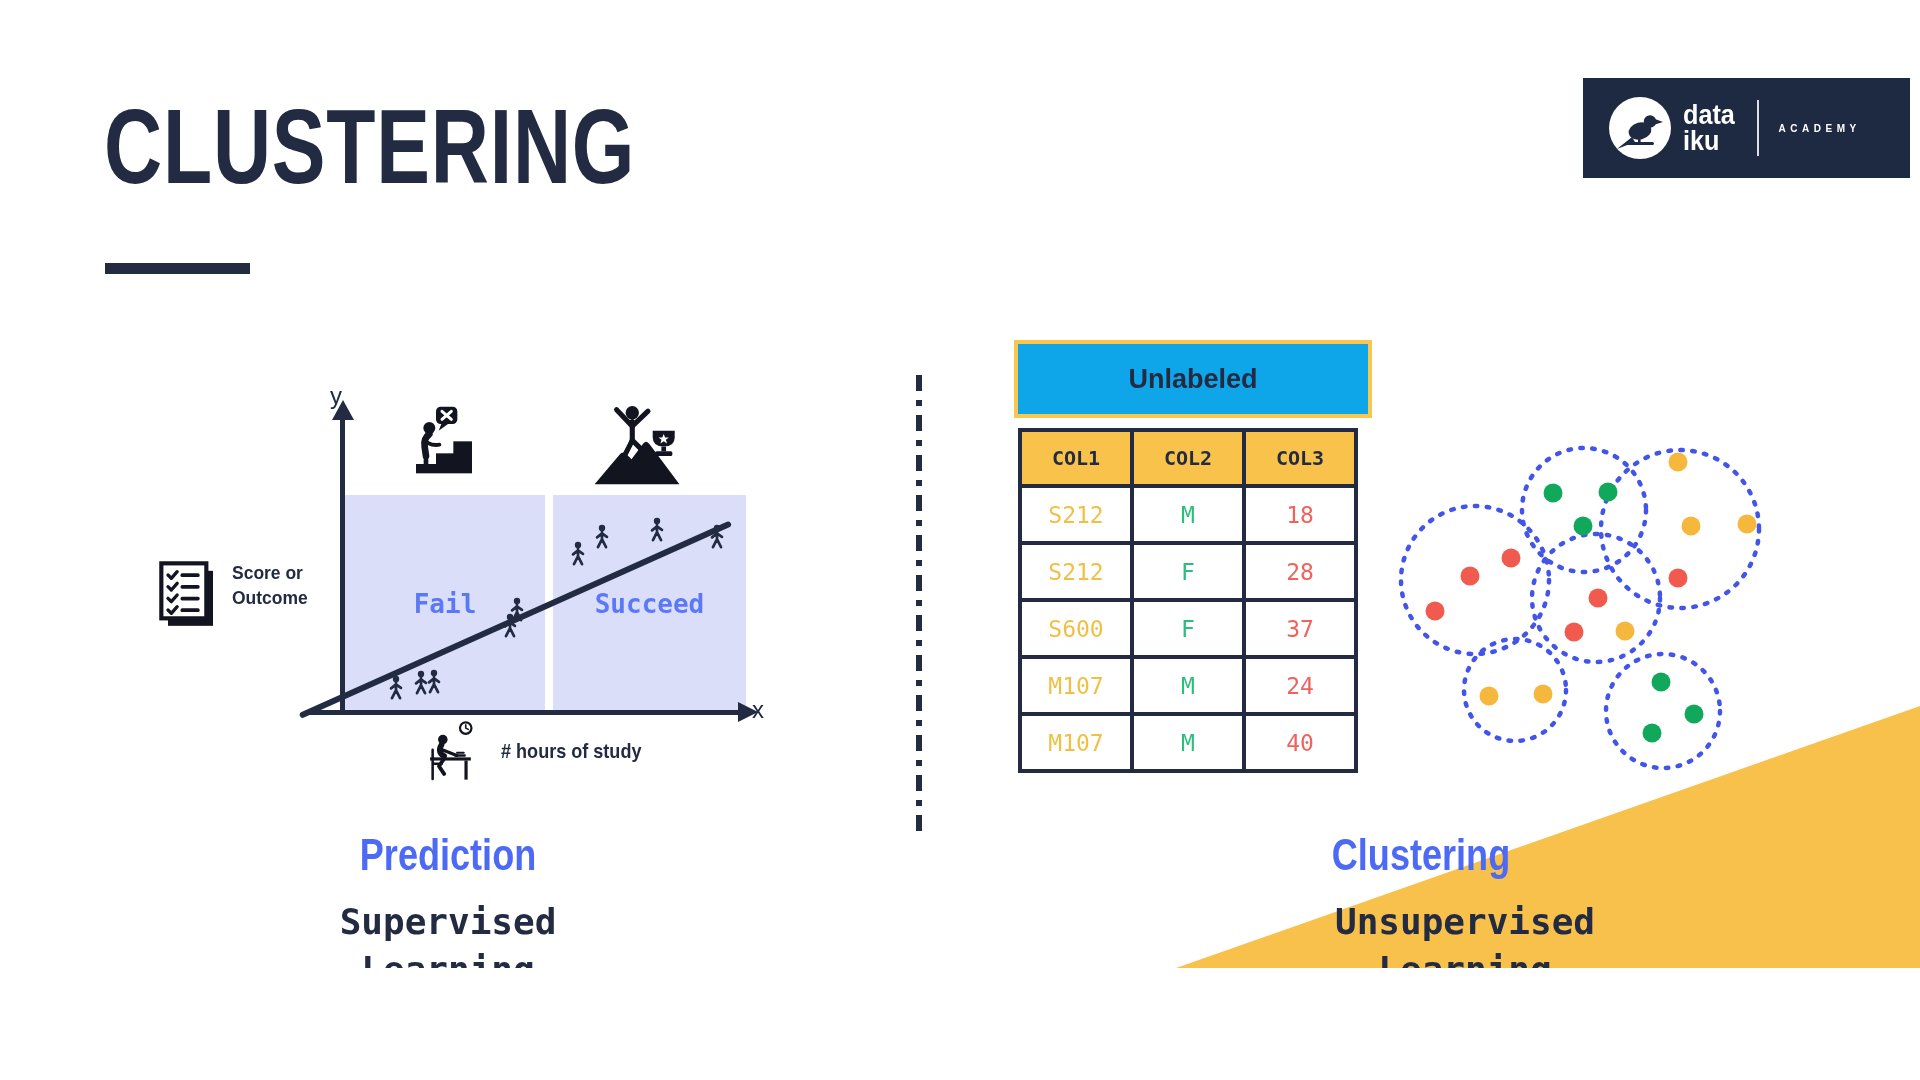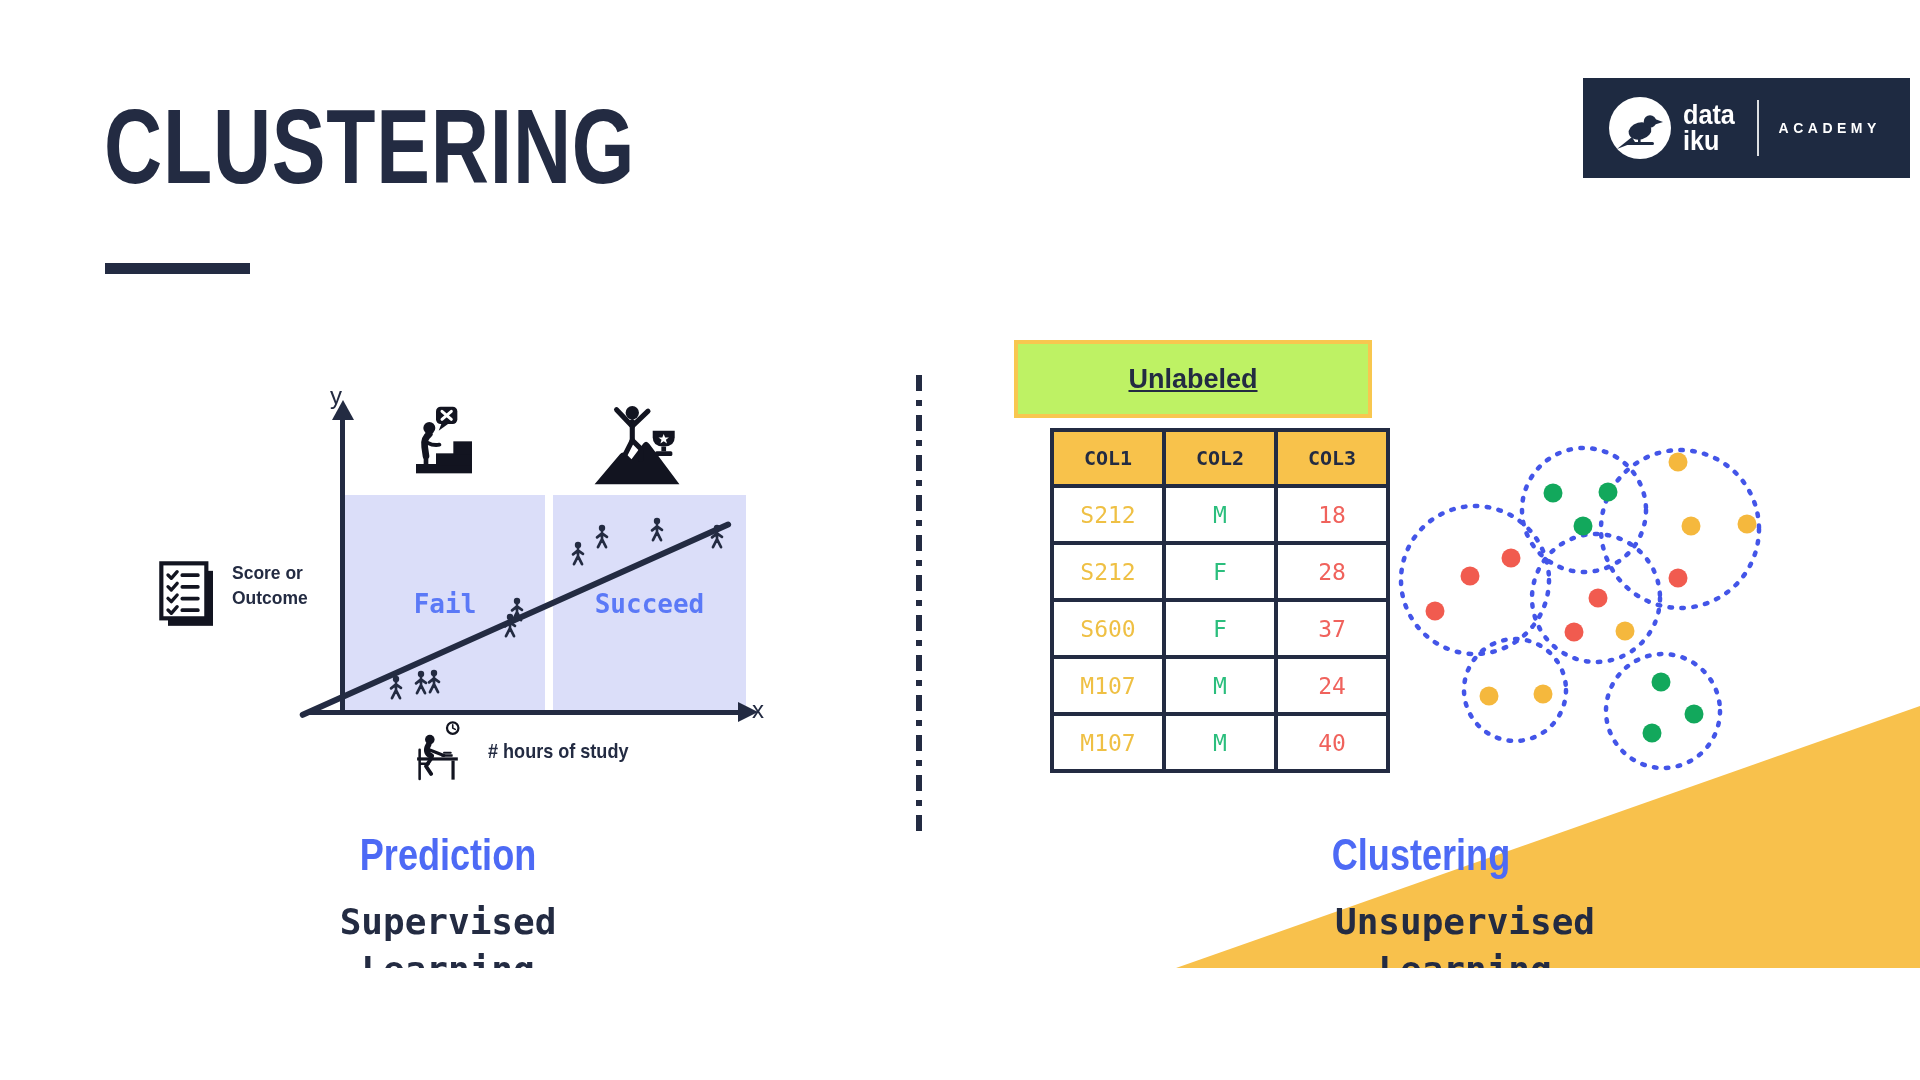--- a/index.html
+++ b/index.html
@@ -18,21 +18,21 @@
   .title-underline { position:absolute; left:105px; top:263px; width:145px; height:11px;
                      background:#232B42; z-index:2; }
 
   
   .logo { position:absolute; left:1583px; top:78px; width:327px; height:100px;
           background:#1E2A41; display:flex; align-items:center; z-index:2; }
   .logo-bird { margin-left:26px; flex:0 0 auto; }
   .brand { margin-left:12px; color:#fff; font-weight:700; font-size:28px; line-height:0.93;
            transform:scaleX(0.9); transform-origin:left center; }
   .logo-sep { width:2px; height:56px; background:rgba(255,255,255,0.85); margin-left:16px; }
-  .academy { margin-left:20px; color:#fff; font-size:14px; font-weight:700; letter-spacing:4.5px; }
+  .academy { margin-left:20px; color:#fff; font-size:10px; font-weight:700; letter-spacing:4.5px; }
 
   
   .region-box { position:absolute; background:#DBDEF9; display:flex; align-items:center;
                 justify-content:center; z-index:2; }
   .box-fail { left:345px; top:495px; width:200px; height:217px; }
   .box-succeed { left:553px; top:495px; width:193px; height:217px; }
   .region-label { font-family:"DejaVu Sans Mono", monospace; font-weight:700; font-size:26px;
                   color:#5B79F7; }
   .axis { position:absolute; background:#232B42; z-index:3; }
   .y-axis { left:340px; top:418px; width:5px; height:297px; }
@@ -48,45 +48,45 @@
   .x-label { left:752px; top:696px; }
   .trend-line { position:absolute; left:300px; top:713px; width:472px; height:6px;
                 background:#232B42; border-radius:3px; transform-origin:0 50%;
                 transform:rotate(-24.1deg); z-index:3; }
   .chart-icon { position:absolute; z-index:4; }
   .mini-fig { position:absolute; width:18px; height:25px; z-index:4; }
 
   .score-block { position:absolute; left:158px; top:560px; display:flex; z-index:3; }
   .score-text { margin-left:14px; font-size:19px; font-weight:700; line-height:1.32;
                 white-space:pre-line; transform:scaleX(0.92); transform-origin:left center; }
-  .hours-block { position:absolute; left:412px; top:720px; display:flex; align-items:center; z-index:3; }
+  .hours-block { position:absolute; left:425px; top:720px; display:flex; align-items:center; z-index:3; }
   .hours-text { margin-left:20px; font-size:21px; font-weight:700; white-space:nowrap;
                 transform:scaleX(0.86); transform-origin:left center; }
 
   .heading { position:absolute; width:400px; text-align:center; font-size:44px; font-weight:700;
              color:#4D6AF5; transform:scaleX(0.82); z-index:3; }
   .heading-left { left:248px; top:830px; }
   .heading-right { left:1221px; top:830px; }
   .subheading { position:absolute; width:460px; text-align:center; top:898px;
                 font-family:"DejaVu Sans Mono", monospace; font-weight:700; font-size:36px;
                 line-height:1.32; color:#232B42; white-space:pre-line; z-index:3; }
   .sub-left { left:218px; }
   .sub-right { left:1235px; }
 
   
   .section-divider { position:absolute; left:916px; top:375px; width:6px; height:460px; z-index:3;
       background:repeating-linear-gradient(to bottom,
         #232B42 0 16px, transparent 16px 25px, #232B42 25px 31px, transparent 31px 40px); }
 
   
   .unlabeled-box { position:absolute; left:1014px; top:340px; width:358px; height:78px;
-                   border:4px solid #F8C74F; background:#bef264; display:flex; align-items:center;
-                   justify-content:center; font-size:27px; font-weight:600; z-index:3;text-decoration:underline; }
+                   border:4px solid #F8C74F; background:#0ea5e9; display:flex; align-items:center;
+                   justify-content:center; font-size:27px; font-weight:600; z-index:3; }
   .dtable { position:absolute; left:1018px; top:428px; border-collapse:collapse;
-            font-family:"DejaVu Sans Mono", monospace; z-index:3; background:#e5e5e5;margin-left:32px; }
+            font-family:"DejaVu Sans Mono", monospace; z-index:3; background:#e5e5e5; }
   .dtable th, .dtable td { border:4px solid #232B42; width:112px; text-align:center; }
   .dtable th { background:#F8C24B; color:#232B42; font-size:20px; font-weight:600; height:56px; }
   .dtable td { font-size:23px; height:57px; background:#fff; }
 
   
   .cluster-plot { position:absolute; left:1390px; top:415px; width:430px; height:375px; z-index:3; }
   .cluster-circle { fill:none; stroke-width:4.5; stroke-dasharray:2.5 9.5; stroke-linecap:round; }
 
   .icon-ink { fill:#121420; }
   .icon-stroke { stroke:#121420; fill:none; stroke-linecap:round; stroke-linejoin:round; }

